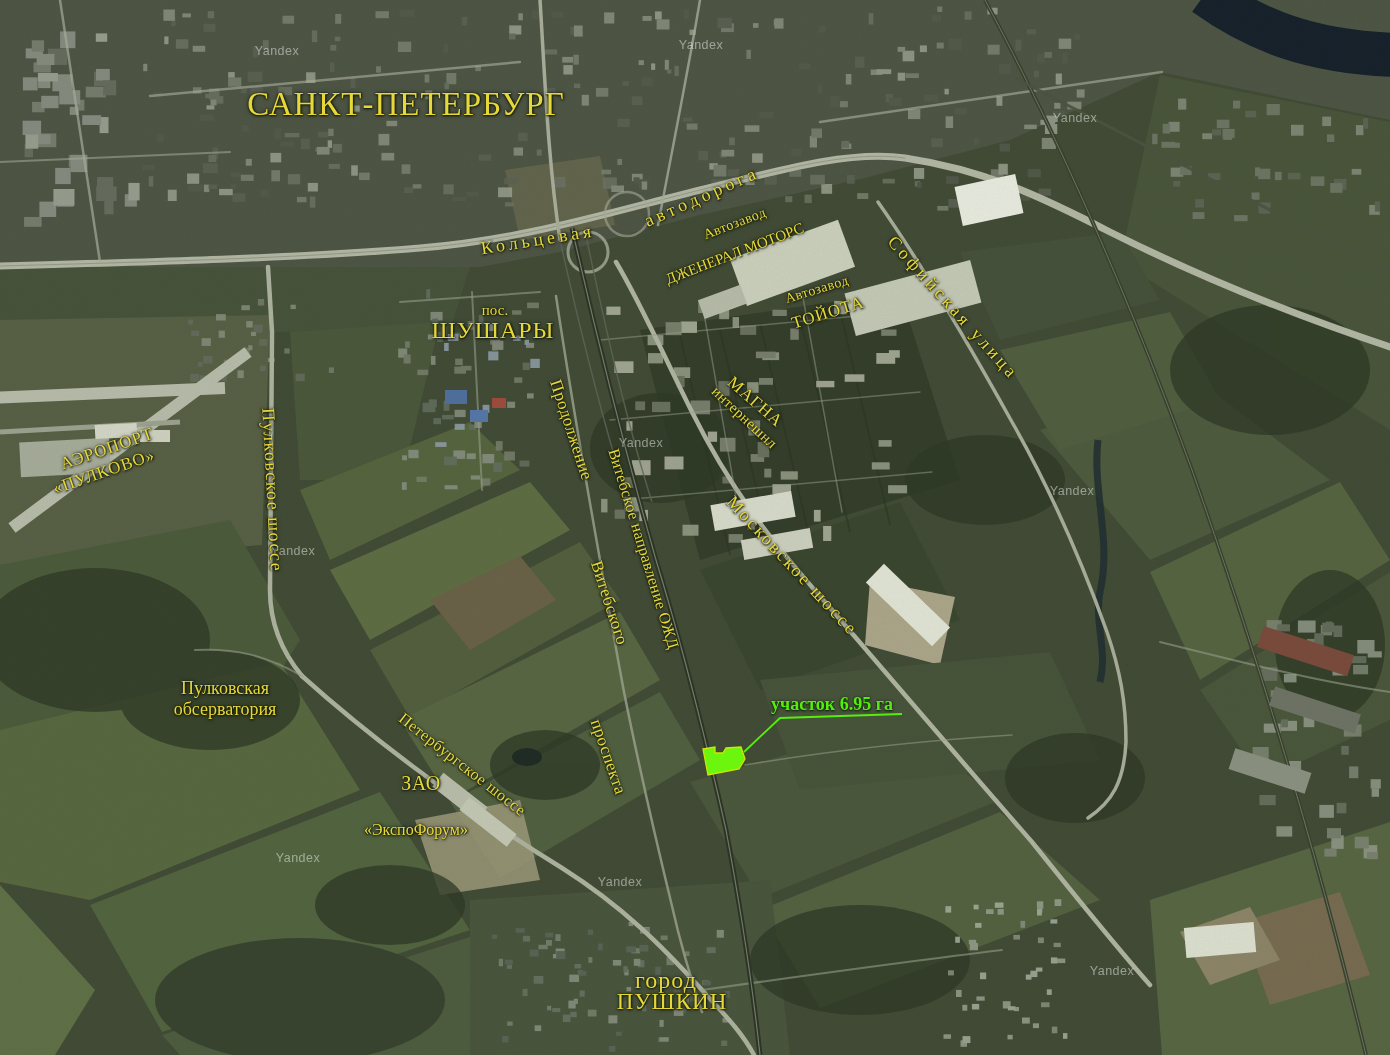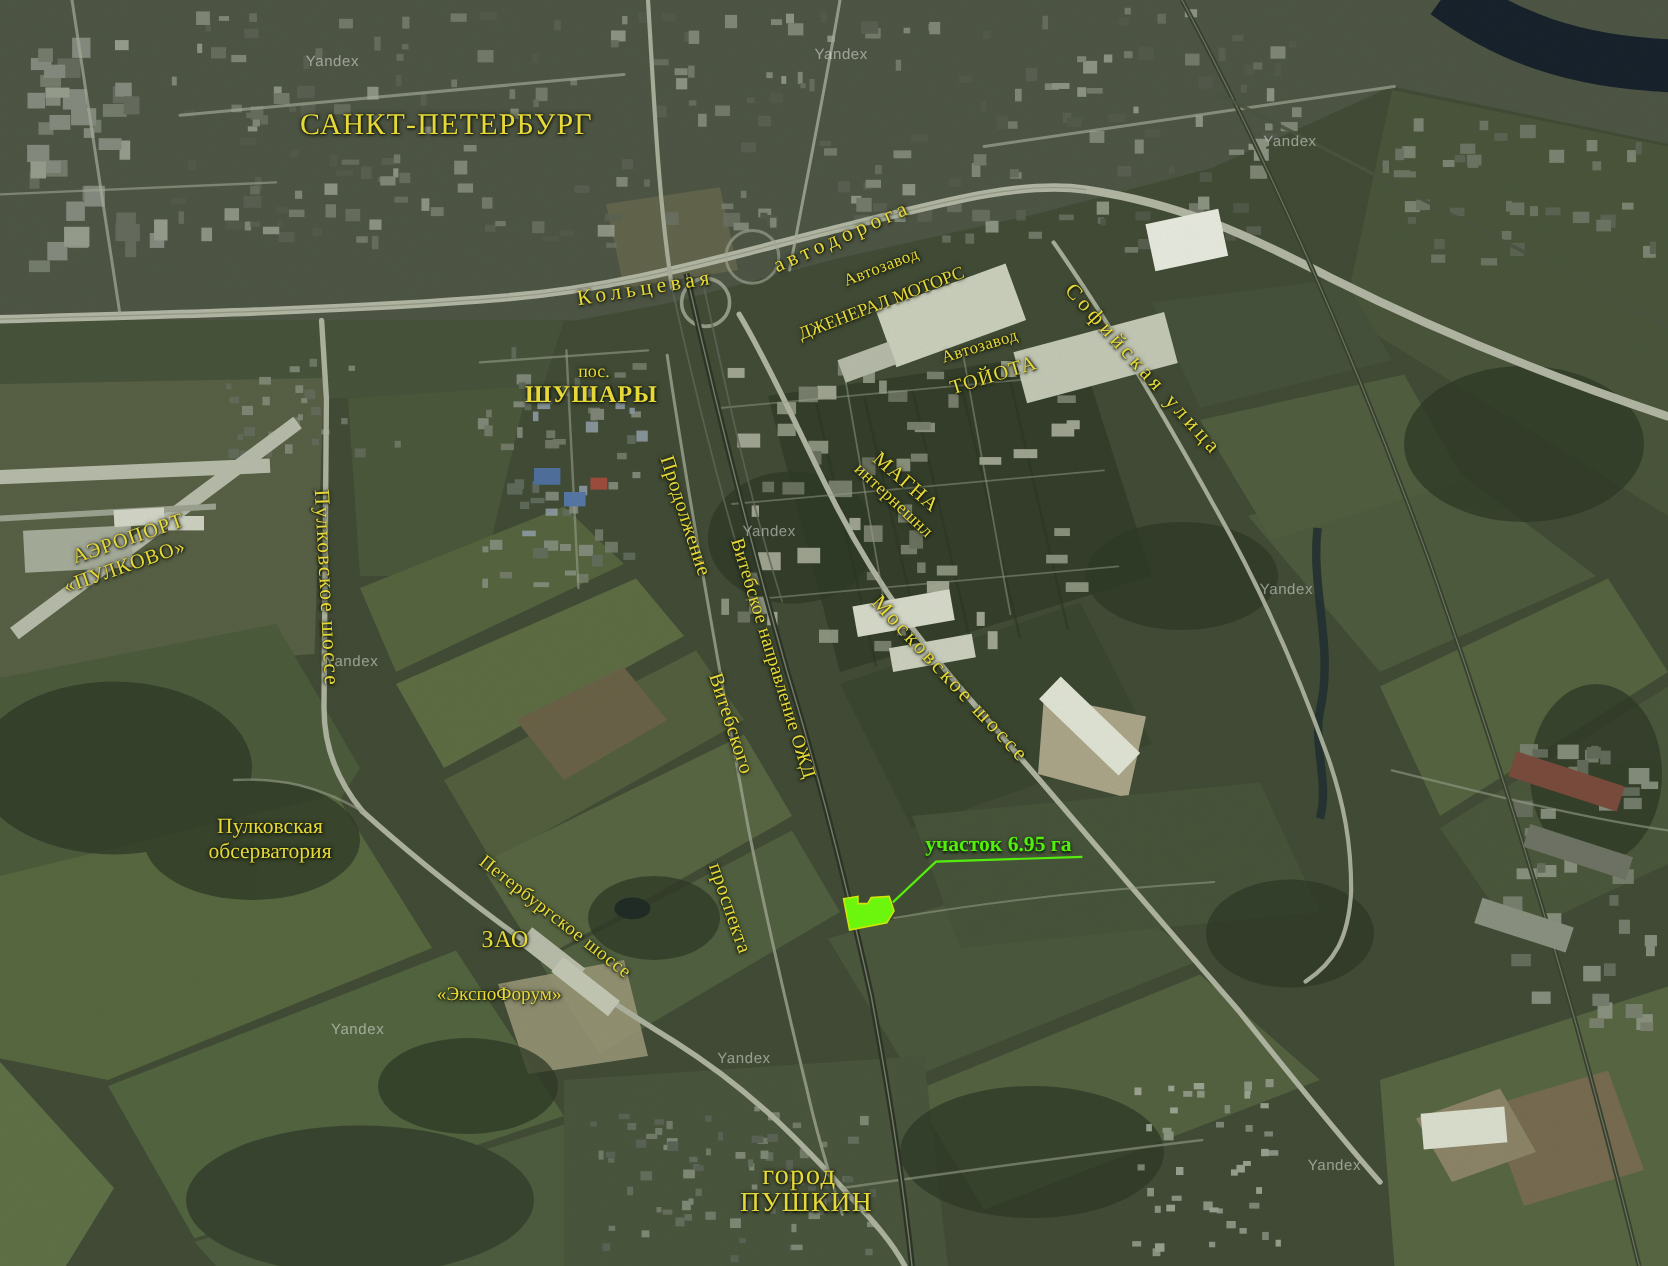--- a/index.html
+++ b/index.html
@@ -802,30 +802,30 @@
       <div class="watermark" style="left: 641px; top: 443px;">Yandex</div>
       <div class="watermark" style="left: 293px; top: 551px;">Yandex</div>
       <div class="watermark" style="left: 1072px; top: 491px;">Yandex</div>
       <div class="watermark" style="left: 298px; top: 858px;">Yandex</div>
       <div class="watermark" style="left: 620px; top: 882px;">Yandex</div>
       <div class="watermark" style="left: 1112px; top: 971px;">Yandex</div>
     </div>
 
   <div id="labels">
     <div id="site-label" class="site-label" style="left: 832px; top: 704px; font-size: 18px;">участок 6.95 га</div>
-  <div class="map-label" style="left: 372px; top: 104px; font-size: 25px; letter-spacing: 1px; transform: translate(-50%, -50%) rotate(0deg);">САНКТ-ПЕТЕРБУРГ</div>
+  <div class="map-label" style="left: 406px; top: 104px; font-size: 33px; letter-spacing: 1px; transform: translate(-50%, -50%) rotate(0deg);">САНКТ-ПЕТЕРБУРГ</div>
       <div class="map-label" style="left: 538px; top: 240px; font-size: 18px; letter-spacing: 4px; transform: translate(-50%, -50%) rotate(-9deg);">Кольцевая</div>
       <div class="map-label" style="left: 702px; top: 197px; font-size: 18px; letter-spacing: 4px; transform: translate(-50%, -50%) rotate(-24deg);">автодорога</div>
       <div class="map-label" style="left: 735px; top: 224px; font-size: 14px; letter-spacing: 0.5px; transform: translate(-50%, -50%) rotate(-21deg);">Автозавод</div>
       <div class="map-label" style="left: 735px; top: 254px; font-size: 15px; letter-spacing: 0px; transform: translate(-50%, -50%) rotate(-21deg);">ДЖЕНЕРАЛ МОТОРС</div>
       <div class="map-label" style="left: 817px; top: 290px; font-size: 14px; letter-spacing: 0.5px; transform: translate(-50%, -50%) rotate(-17deg);">Автозавод</div>
       <div class="map-label" style="left: 828px; top: 313px; font-size: 17px; letter-spacing: 1px; transform: translate(-50%, -50%) rotate(-17deg);">ТОЙОТА</div>
       <div class="map-label" style="left: 953px; top: 308px; font-size: 18px; letter-spacing: 3.5px; transform: translate(-50%, -50%) rotate(48deg);">Софийская улица</div>
       <div class="map-label" style="left: 495px; top: 311px; font-size: 15px; letter-spacing: 0px; transform: translate(-50%, -50%) rotate(0deg);">пос.</div>
-      <div class="map-label" style="left: 493px; top: 330px; font-size: 20px; letter-spacing: 1px; transform: translate(-50%, -50%) rotate(0deg); font-weight: bold;">ШУШАРЫ</div>
+      <div class="map-label" style="left: 493px; top: 330px; font-size: 24px; letter-spacing: 1px; transform: translate(-50%, -50%) rotate(0deg);">ШУШАРЫ</div>
       <div class="map-label" style="left: 755px; top: 402px; font-size: 17px; letter-spacing: 1px; transform: translate(-50%, -50%) rotate(41deg);">МАГНА</div>
       <div class="map-label" style="left: 744px; top: 418px; font-size: 15px; letter-spacing: 0.5px; transform: translate(-50%, -50%) rotate(43deg);">интернешнл</div>
       <div class="map-label" style="left: 107px; top: 449px; font-size: 17px; letter-spacing: 1px; transform: translate(-50%, -50%) rotate(-19deg);">АЭРОПОРТ</div>
       <div class="map-label" style="left: 104px; top: 472px; font-size: 17px; letter-spacing: 1px; transform: translate(-50%, -50%) rotate(-19deg);">«ПУЛКОВО»</div>
       <div class="map-label" style="left: 272px; top: 490px; font-size: 18px; letter-spacing: 1.5px; transform: translate(-50%, -50%) rotate(87deg);">Пулковское шоссе</div>
       <div class="map-label" style="left: 571px; top: 430px; font-size: 17px; letter-spacing: 0.5px; transform: translate(-50%, -50%) rotate(72deg);">Продолжение</div>
       <div class="map-label" style="left: 609px; top: 603px; font-size: 17px; letter-spacing: 0.5px; transform: translate(-50%, -50%) rotate(72deg);">Витебского</div>
       <div class="map-label" style="left: 608px; top: 757px; font-size: 17px; letter-spacing: 0.5px; transform: translate(-50%, -50%) rotate(71deg);">проспекта</div>
       <div class="map-label" style="left: 643px; top: 549px; font-size: 16px; letter-spacing: 0.3px; transform: translate(-50%, -50%) rotate(73deg);">Витебское направление ОЖД</div>
       <div class="map-label" style="left: 792px; top: 566px; font-size: 18px; letter-spacing: 2.5px; transform: translate(-50%, -50%) rotate(47deg);">Московское шоссе</div>

